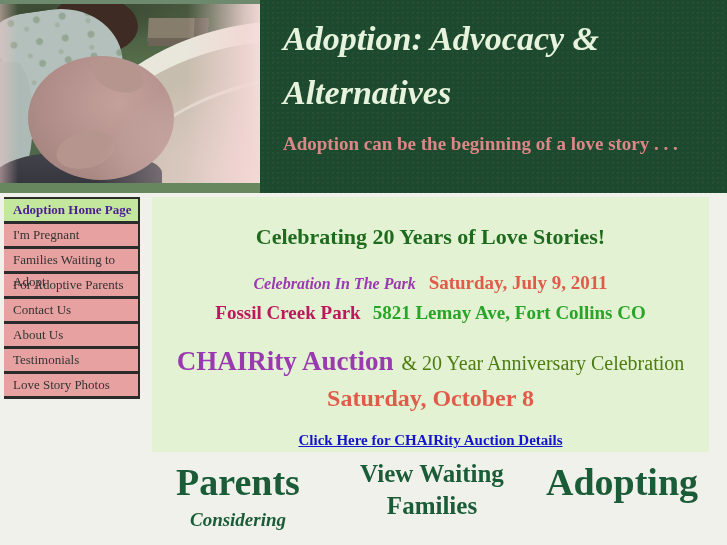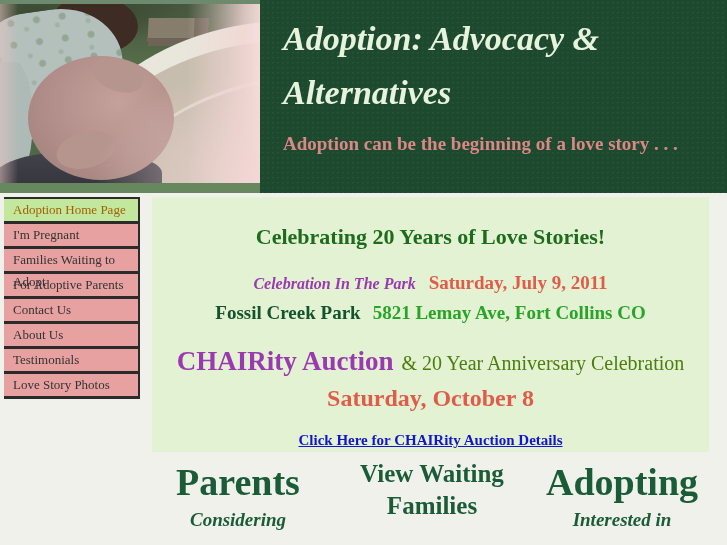--- a/index.html
+++ b/index.html
@@ -66,32 +66,32 @@
     color:#e7f3dc;font-size:34px;line-height:1.58;font-weight:bold;font-style:italic;}
   .tagline{margin:10px 0 0 0;padding:0 20px 0 23px;width:433px;
     color:#dc8787;font-size:19px;line-height:1.55;font-weight:bold;}
 
   
   .sidebar{position:absolute;left:4px;top:197px;width:134px;
     border-top:2px solid #2b2b2b;border-right:2px solid #2b2b2b;}
   .nav-item{display:block;height:22px;line-height:22px;padding-left:9px;
     background:#e8a1a1;color:#333333;font-size:13px;text-decoration:none;
     border-bottom:3px solid #2b2b2b;cursor:pointer;}
-  .nav-item.active{background:#c3e79c;color:#a16207;font-weight:normal;}
+  .nav-item.active{background:#c3e79c;color:#4c1d95;font-weight:bold;}
 
   
   .content{position:absolute;left:152px;top:197px;width:557px;height:255px;
     background:#e3f2d2;text-align:center;}
   .celebrate{margin:0;padding-top:27px;color:#1e6b1e;font-size:22px;font-weight:bold;}
   .line{white-space:nowrap;}
   .park-line{margin-top:22px;}
   .park-name{color:#9a3ab0;font-size:16px;font-weight:bold;font-style:italic;margin-top:12px;}
   .park-date{color:#e05c4a;font-size:19px;font-weight:bold;margin-left:13px;}
   .loc-line{margin-top:8px;}
-  .venue{color:#14532d;font-size:19px;font-weight:bold;}
+  .venue{color:#be185d;font-size:19px;font-weight:bold;}
   .addr{color:#28a428;font-size:19px;font-weight:bold;margin-left:12px;}
   .auction-line{margin-top:22px;}
   .auction-name{color:#9a3ab0;font-size:27px;font-weight:bold;}
   .auction-suffix{color:#4d7c0f;font-size:20px;font-weight:normal;margin-left:8px;}
   .auction-date{margin-top:8px;color:#e05c4a;font-size:24px;font-weight:bold;}
   .link-line{margin-top:19px;}
   .auction-link{color:#1414cc;font-size:15px;font-weight:bold;text-decoration:underline;cursor:pointer;}
 
   
   .col{position:absolute;text-align:center;color:#1b5c38;}
@@ -163,17 +163,16 @@
   <section>
     <div class="col col1">
       <a href="#" class="big">Parents</a>
       <div class="sub">Considering</div>
     </div>
     <div class="col col2">
       <a href="#" class="mid">View Waiting Families</a>
     </div>
     <div class="col col3">
       <a href="#" class="big">Adopting</a>
-      <div class="sub">Interested in</div>
     </div>
   </section>
 
 </div>
 
 </body></html>

